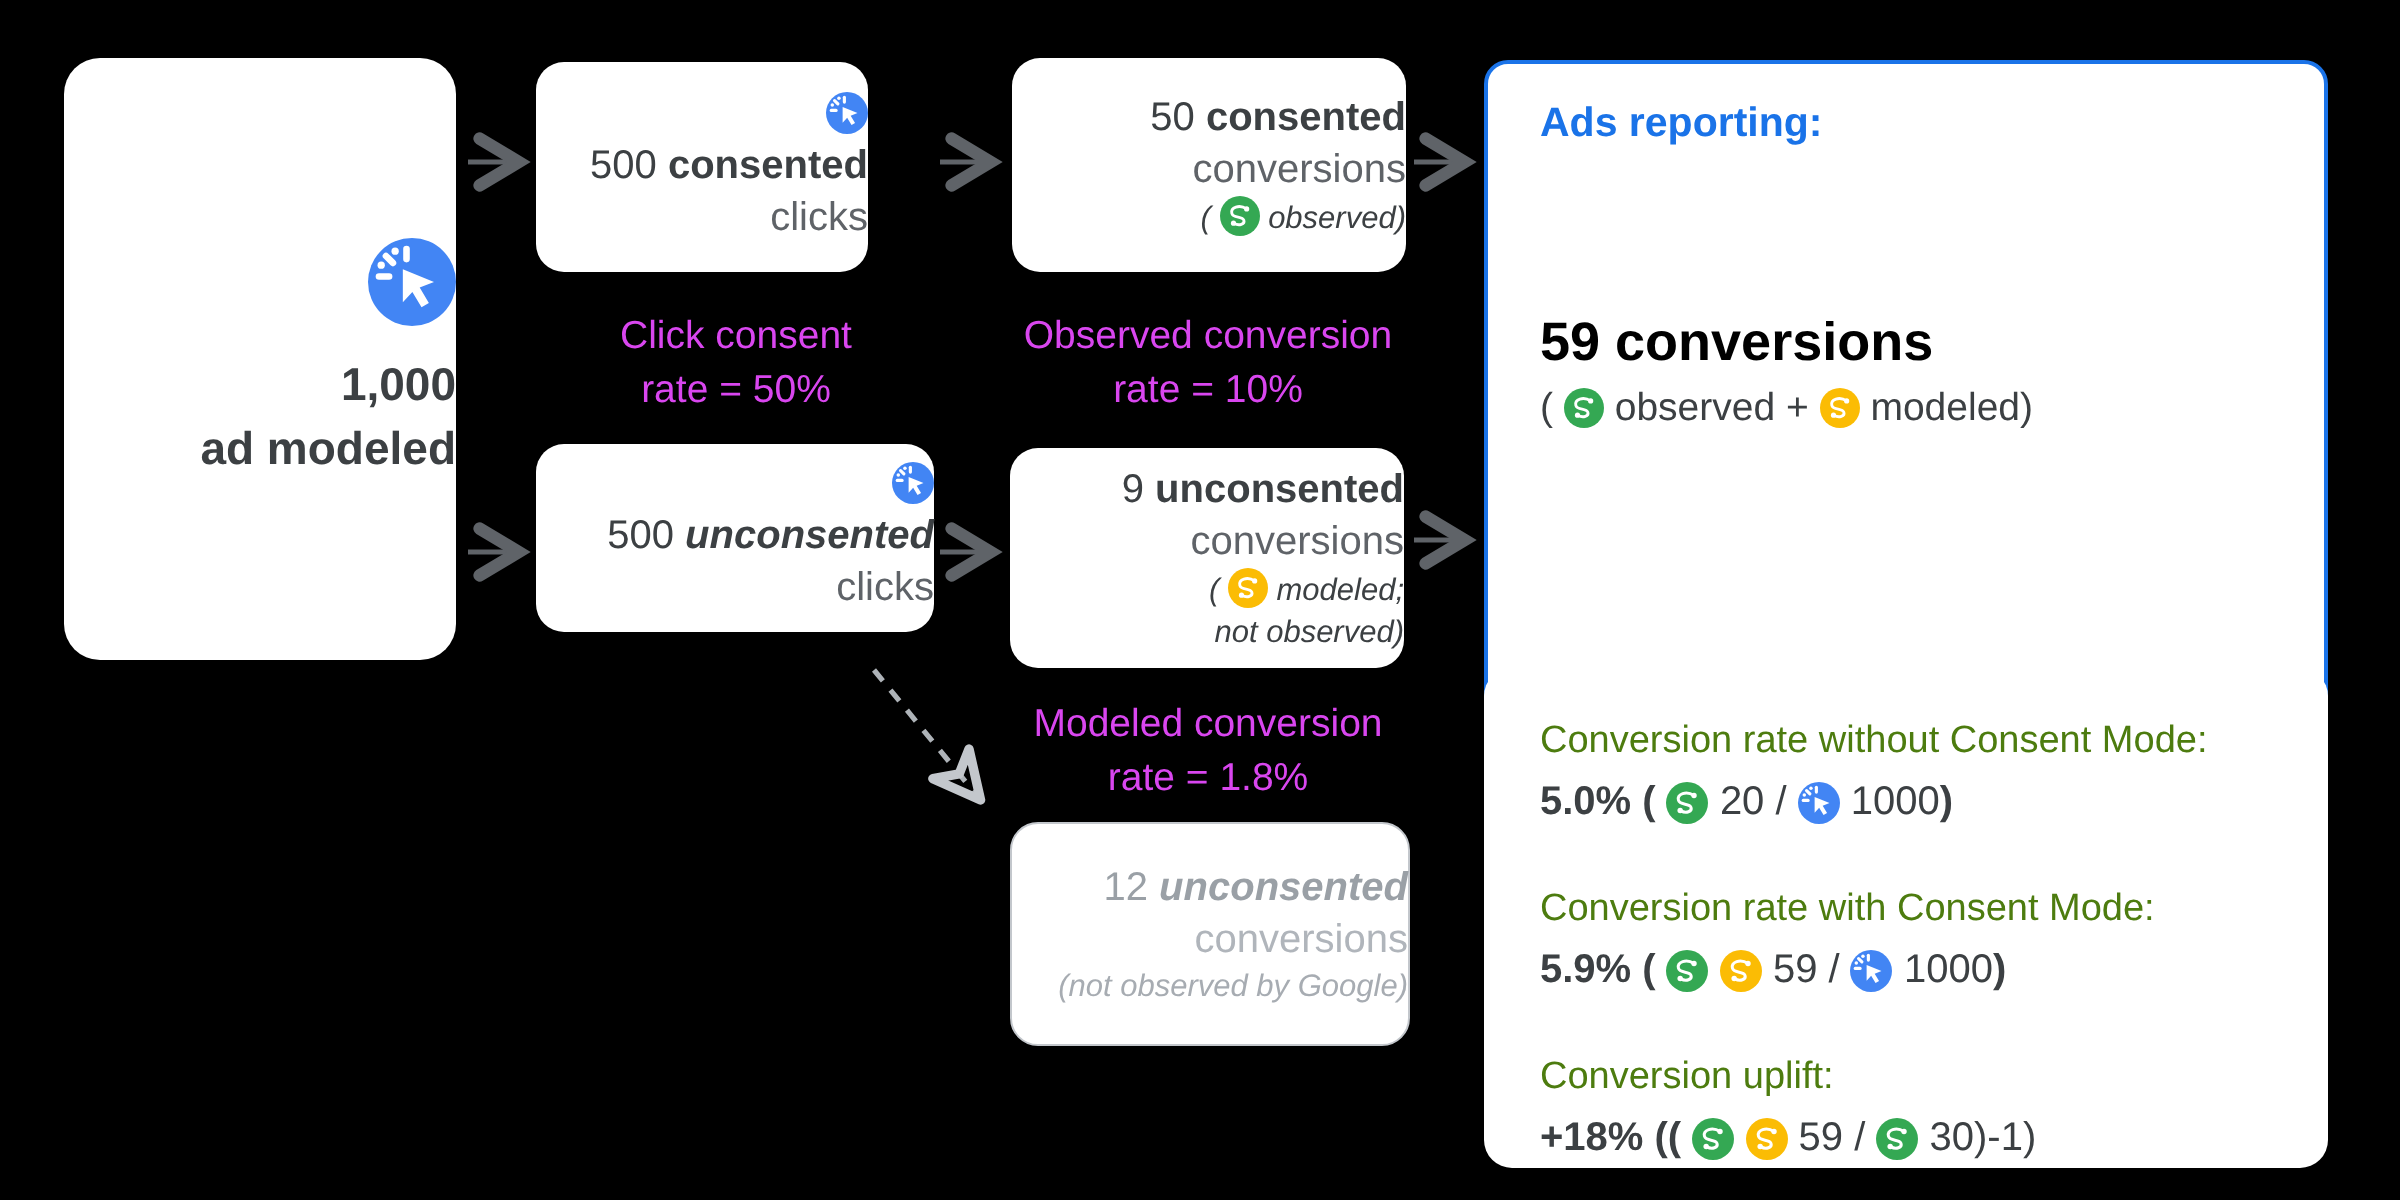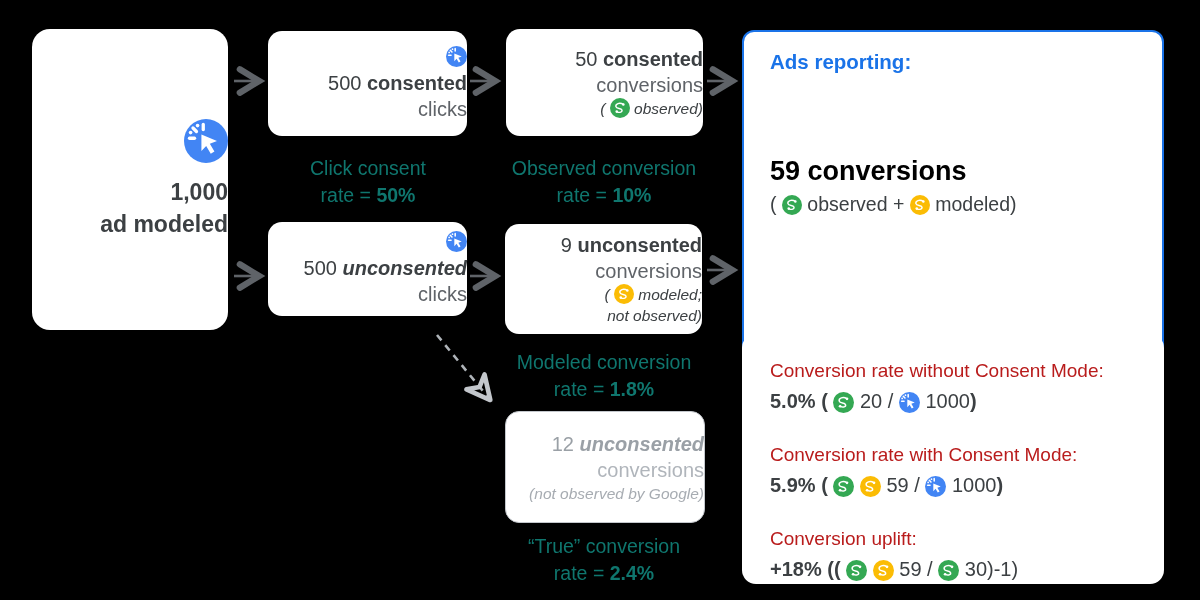--- a/index.html
+++ b/index.html
@@ -7,42 +7,42 @@
           font-family:"Liberation Sans","DejaVu Sans",sans-serif;}
   .arrow-layer{position:absolute;left:0;top:0;width:1200px;height:600px;}
   .box{position:absolute;background:#fff;border-radius:14px;display:flex;flex-direction:column;
        align-items:flex-end;justify-content:center;text-align:center;color:#3C4043;}
   .box .noun{color:#5F6368;}
   .big-box{border-radius:18px;}
   .node-line{font-size:20px;line-height:26px;}
   .node-note{font-size:15.5px;line-height:21px;font-style:italic;color:#3C4043;}
   .emph{font-weight:700;}
   .emph-italic{font-weight:700;font-style:italic;}
-  .caption{position:absolute;width:280px;text-align:center;color:#0f766e;font-size:19.5px;
+  .caption{position:absolute;width:280px;text-align:center;color:#d946ef;font-size:19.5px;
            line-height:27px;font-weight:500;}
-  .caption b{font-weight:700;}
+  .caption b{font-weight:400;}
   .bigline{font-size:23px;line-height:32px;font-weight:700;color:#3C4043;}
   .ic{width:20px;height:20px;vertical-align:-4px;}
   .ic-sm{width:21px;height:21px;vertical-align:-4.5px;}
   .ic-top{width:21px;height:21px;margin-bottom:3px;}
   .ic-big{width:44px;height:44px;margin-bottom:13px;}
   .green{color:#34A853}.yellow{color:#FBBC04}.blue{color:#4285F4}
   .gray-box{color:#9AA0A6;border:1.5px solid #C3C7CC;background:#fff;}
   .gray-box .node-line{color:#9AA0A6;}
   .gray-box .noun{color:#B0B5BB;}
   .gray-box .node-note{color:#A7ACB2;font-size:15.5px;}
   .ads-panel{position:absolute;left:742px;top:30px;width:422px;height:338px;background:#fff;
              border:2.5px solid #1A73E8;border-radius:12px;box-sizing:border-box;padding:18px 26px;}
   .ads-title{color:#1A73E8;font-weight:700;font-size:20.5px;}
   .ads-headline{margin-top:82px;font-size:27px;font-weight:700;color:#000000;}
   .ads-sub{margin-top:6px;font-size:19.5px;color:#3C4043;}
   .stats-panel{position:absolute;left:742px;top:334px;width:422px;height:250px;background:#fff;
                border-radius:14px;box-sizing:border-box;padding:25px 28px;}
   .stat{margin-bottom:29px;}
-  .stat-label{font-size:19px;color:#b91c1c;line-height:24px;}
+  .stat-label{font-size:19px;color:#4d7c0f;line-height:24px;}
   .stat-value{font-size:20px;color:#3C4043;margin-top:5px;line-height:26px;}
   .stat-value b{font-weight:700;}
   .hidden-defs{position:absolute;width:0;height:0;overflow:hidden;}
 </style>
 </head>
 <body>
 
 <svg class="hidden-defs" aria-hidden="true">
   <defs>
     <symbol id="sym-click" viewBox="0 0 48 48">
@@ -88,21 +88,21 @@
   </svg>
 
   <div class="box big-box" style="left:32px;top:29px;width:196px;height:301px;">
     <svg class="ic-big blue">
         <use href="#sym-click" xlink:href="#sym-click"></use>
       </svg>
     <div class="bigline">1,000</div>
     <div class="bigline">ad modeled</div>
   </div>
 
-  <div class="box" style="left:268px;top:31px;width:199px;height:105px;">
+  <div class="box" style="left:268px;top:31px;width:166px;height:105px;">
     <svg class="ic-top blue">
         <use href="#sym-click" xlink:href="#sym-click"></use>
       </svg>
     <div class="node-line"><span>500 </span><span class="emph">consented</span></div>
     <div class="node-line noun">clicks</div>
   </div>
 
   <div class="box" style="left:506px;top:29px;width:197px;height:107px;">
     <div class="node-line"><span>50 </span><span class="emph">consented</span></div>
     <div class="node-line noun">conversions</div>
@@ -138,24 +138,20 @@
     <div>Click consent</div>
     <div><span>rate = </span><b>50%</b></div>
   </div>
   <div class="caption" style="left:464px;top:155px;">
     <div>Observed conversion</div>
     <div><span>rate = </span><b>10%</b></div>
   </div>
   <div class="caption" style="left:464px;top:349px;">
     <div>Modeled conversion</div>
     <div><span>rate = </span><b>1.8%</b></div>
-  </div>
-  <div class="caption" style="left:464px;top:533px;">
-    <div>“True” conversion</div>
-    <div><span>rate = </span><b>2.4%</b></div>
   </div>
 
   <div class="ads-panel">
     <div class="ads-title">Ads reporting:</div>
     <div class="ads-headline">59 conversions</div>
     <div class="ads-sub">
       <span>( </span><svg class="ic green">
           <use href="#sym-conv" xlink:href="#sym-conv"></use>
         </svg> <span>observed</span><span> + </span><svg class="ic yellow">
           <use href="#sym-conv" xlink:href="#sym-conv"></use>

